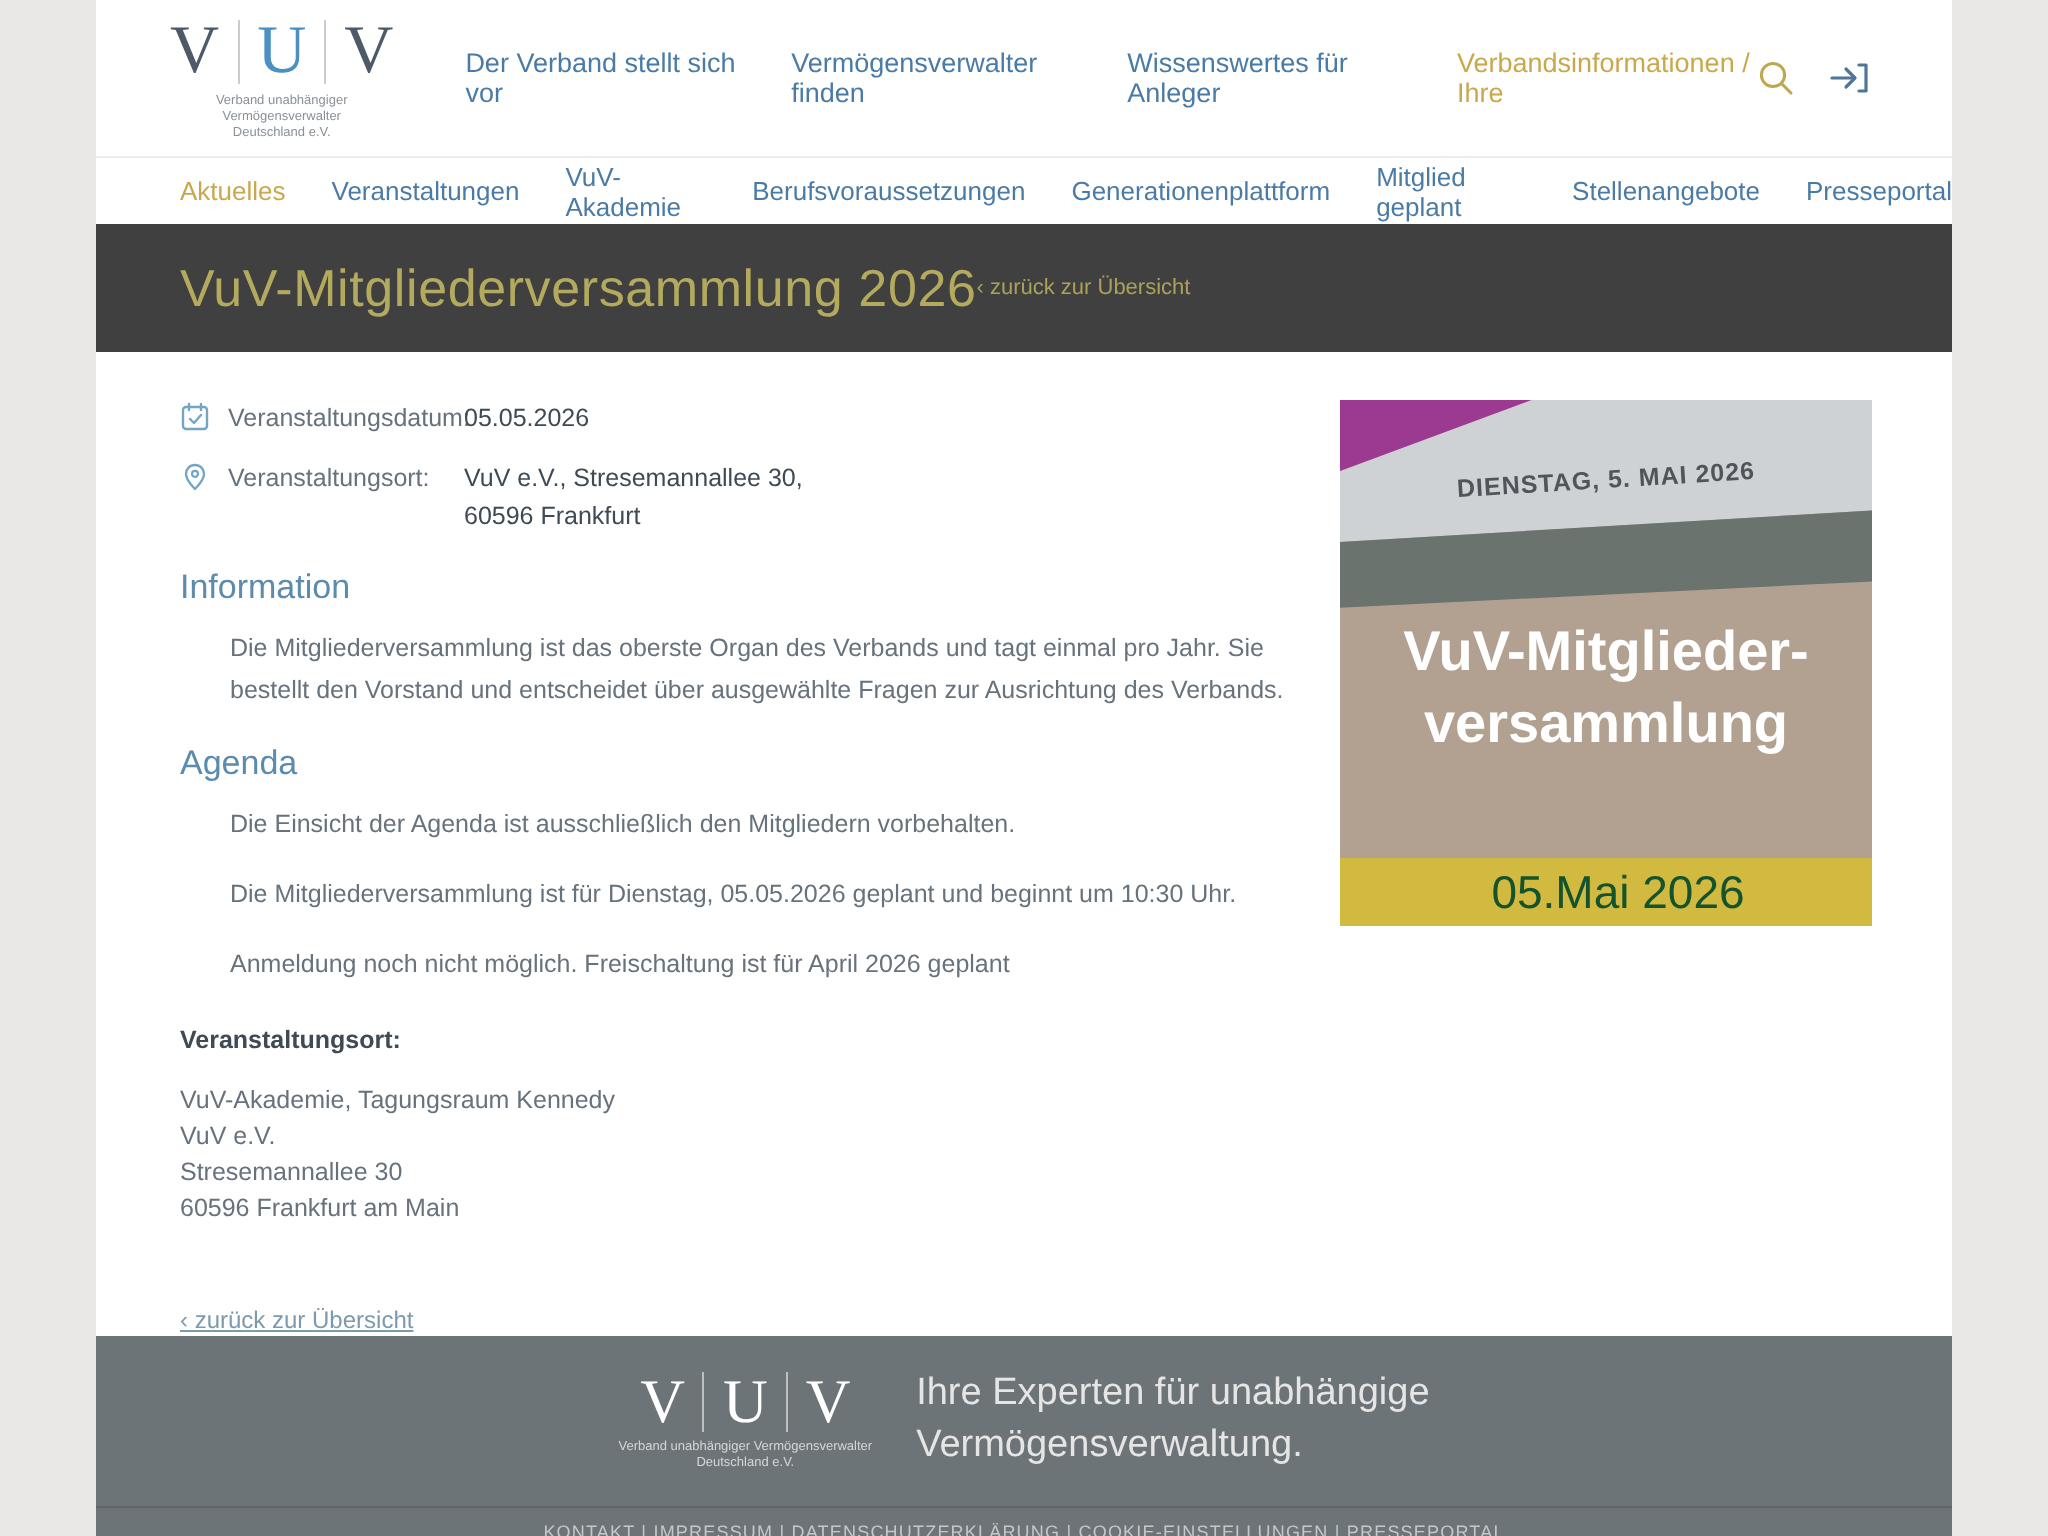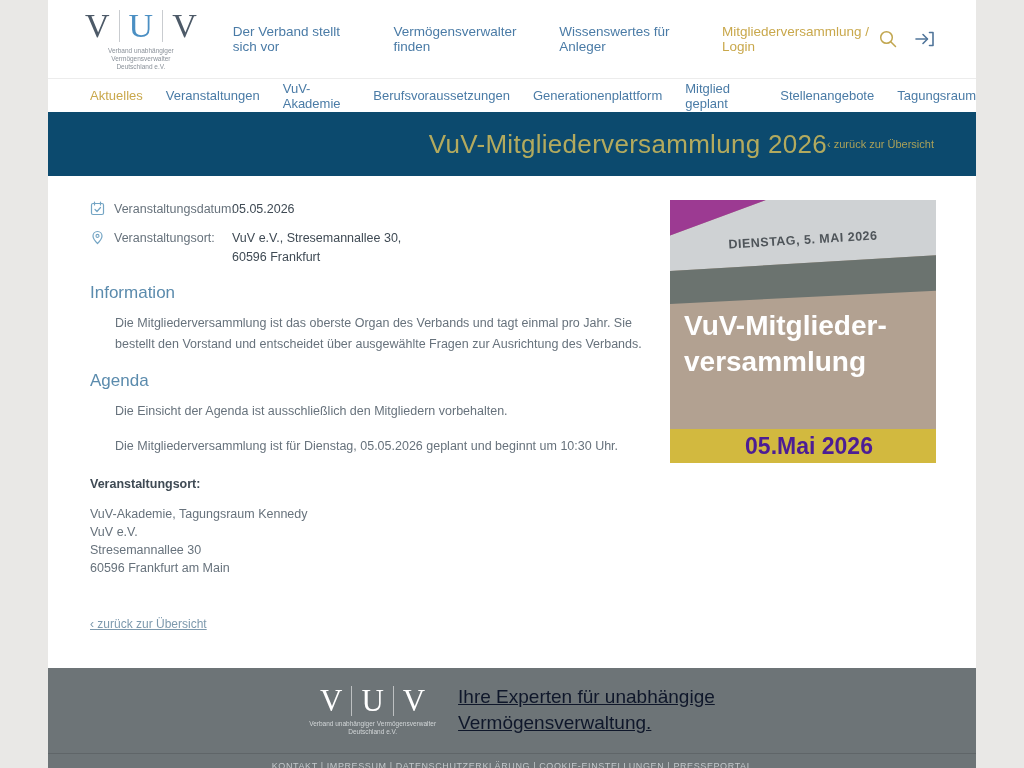--- a/index.html
+++ b/index.html
@@ -25,21 +25,21 @@
   .main-nav a.gold { color:#c9a84c; }
   .header-icons { margin-left:auto; margin-right:40px; display:flex; align-items:center; gap:16px; }
   .icon-btn { cursor:pointer; display:flex; align-items:center; }
 
   
   .subnav { height:34px; border-top:1px solid #ececec; display:flex; align-items:center; padding-left:42px; gap:23px; }
   .subnav a { font-size:13px; color:#4a7ba6; text-decoration:none; cursor:pointer; }
   .subnav a.active { color:#c9a84c; }
 
   
-  .banner { height:64px; background:#0c4a6e; display:flex; align-items:center; justify-content:flex-end; padding:0 42px; }
+  .banner { height:64px; background:#404040; display:flex; align-items:center; justify-content:flex-start; padding:0 42px; }
   .banner-title { font-size:26px; font-weight:300; color:#b3aa5e; letter-spacing:.3px; }
   .banner-back { font-size:11px; color:#aba159; text-decoration:none; cursor:pointer; }
 
   
   .main { position:relative; height:492px; padding:24px 42px 0 42px; }
   .detail-row { display:flex; margin-bottom:9px; }
   .detail-icon { width:15px; margin-right:9px; padding-top:1px; flex:none; }
   .detail-label { width:118px; flex:none; font-size:12.5px; color:#67727c; line-height:19px; }
   .detail-value { font-size:12.5px; color:#3f4a54; line-height:19px; }
   .left-col { width:565px; }
@@ -49,31 +49,31 @@
   .venue-line { font-size:12.5px; line-height:18px; color:#67727c; }
   .back-link { display:inline-block; margin-top:40px; font-size:12px; color:#7d99ad; text-decoration:underline; cursor:pointer; }
 
   
   .event-card { position:absolute; top:24px; right:40px; width:266px; height:263px; background:#b2a191; overflow:hidden; }
   .band { position:absolute; left:0; top:0; width:100%; height:100%; }
   .band.lightgray { background:#cfd2d4; clip-path:polygon(0 13.5%, 36% 0, 100% 0, 100% 21%, 0 27%); }
   .band.purple { background:#9c3a92; clip-path:polygon(0 0, 36% 0, 0 13.5%); }
   .band.darkgray { background:#6b736f; clip-path:polygon(0 27%, 100% 21%, 100% 34.5%, 0 39.5%); }
   .card-ribbon { position:absolute; top:33px; left:0; width:100%; text-align:center; transform:rotate(-3.5deg); font-size:12.5px; font-weight:700; color:#4f555a; letter-spacing:.5px; }
-  .card-title { position:absolute; top:108px; left:0; width:100%; text-align:left; color:#fff; font-weight:700; font-size:28px; line-height:36px;margin-left:14px; }
+  .card-title { position:absolute; top:108px; left:0; width:100%; text-align:center; color:#fff; font-weight:700; font-size:28px; line-height:36px; }
   .card-datebar { position:absolute; bottom:0; left:0; width:100%; height:34px; background:#d2b93f; display:flex; align-items:center; justify-content:center; }
-  .card-datebar span { font-size:23px; color:#4c1d95; font-weight:700;margin-left:12px; }
+  .card-datebar span { font-size:23px; color:#14532d; font-weight:400;margin-left:12px; }
 
   
   .footer { height:100px; background:#6d7477; padding-top:16px; }
   .footer-inner { display:flex; align-items:center; justify-content:center; gap:22px; }
   .footer .logo-letter { color:#fff; font-size:31px; line-height:33px; }
   .footer .logo-sep { background:rgba(255,255,255,.55); height:30px; }
   .footer .logo-caption { color:#d2d6d8; }
-  .footer-tagline { font-size:19px; font-weight:300; color:#0f172a; line-height:26px;text-decoration:underline; }
+  .footer-tagline { font-size:19px; font-weight:300; color:#e5e5e5; line-height:26px; }
   .footer-links { margin-top:17px; border-top:1px solid rgba(0,0,0,.12); padding-top:7px; text-align:center; font-size:9px; letter-spacing:.6px; color:#c3c8cb; cursor:pointer; }
 </style>
 </head>
 <body>
 
 <div class="page">
 
   <div class="header">
     <div class="logo">
       <div class="logo-letters">
@@ -86,21 +86,21 @@
       <div class="logo-caption">
         <div>Verband unabhängiger Vermögensverwalter</div>
         <div>Deutschland e.V.</div>
       </div>
     </div>
 
     <nav class="main-nav">
       <a>Der Verband stellt sich vor</a>
       <a>Vermögensverwalter finden</a>
       <a>Wissenswertes für Anleger</a>
-      <a class="gold">Mitgliederversammlung / Login</a>
+      <a class="gold">Verbandsinformationen / Ihre</a>
     </nav>
 
     <div class="header-icons">
       <span class="icon-btn">
         <svg width="20" height="20" viewBox="0 0 20 20" fill="none">
           <circle cx="8.5" cy="8.5" r="5.8" stroke="#c1a64f" stroke-width="1.5"></circle>
           <line x1="13" y1="13" x2="17.5" y2="17.5" stroke="#c1a64f" stroke-width="1.5" stroke-linecap="round"></line>
         </svg>
       </span>
       <span class="icon-btn">
@@ -114,21 +114,21 @@
   </div>
 
   <nav class="subnav">
     <a class="active">Aktuelles</a>
     <a>Veranstaltungen</a>
     <a>VuV-Akademie</a>
     <a>Berufsvoraussetzungen</a>
     <a>Generationenplattform</a>
     <a>Mitglied geplant</a>
     <a>Stellenangebote</a>
-    <a>Tagungsraum</a>
+    <a>Presseportal</a>
   </nav>
 
   <div class="banner">
     <h1 class="banner-title">VuV-Mitgliederversammlung 2026</h1>
     <a class="banner-back">‹ zurück zur Übersicht</a>
   </div>
 
   <div class="main">
 
     <div class="left-col">
@@ -159,20 +159,21 @@
           <div>60596 Frankfurt</div>
         </span>
       </div>
 
       <h2 class="section-heading">Information</h2>
       <p class="para">Die Mitgliederversammlung ist das oberste Organ des Verbands und tagt einmal pro Jahr. Sie bestellt den Vorstand und entscheidet über ausgewählte Fragen zur Ausrichtung des Verbands.</p>
 
       <h2 class="section-heading">Agenda</h2>
       <p class="para">Die Einsicht der Agenda ist ausschließlich den Mitgliedern vorbehalten.</p>
       <p class="para">Die Mitgliederversammlung ist für Dienstag, 05.05.2026 geplant und beginnt um 10:30 Uhr.</p>
+      <p class="para">Anmeldung noch nicht möglich. Freischaltung ist für April 2026 geplant</p>
 
       <div class="venue-heading">Veranstaltungsort:</div>
       <div class="venue-line">VuV-Akademie, Tagungsraum Kennedy</div>
       <div class="venue-line">VuV e.V.</div>
       <div class="venue-line">Stresemannallee 30</div>
       <div class="venue-line">60596 Frankfurt am Main</div>
 
       <a class="back-link">‹ zurück zur Übersicht</a>
     </div>
 

